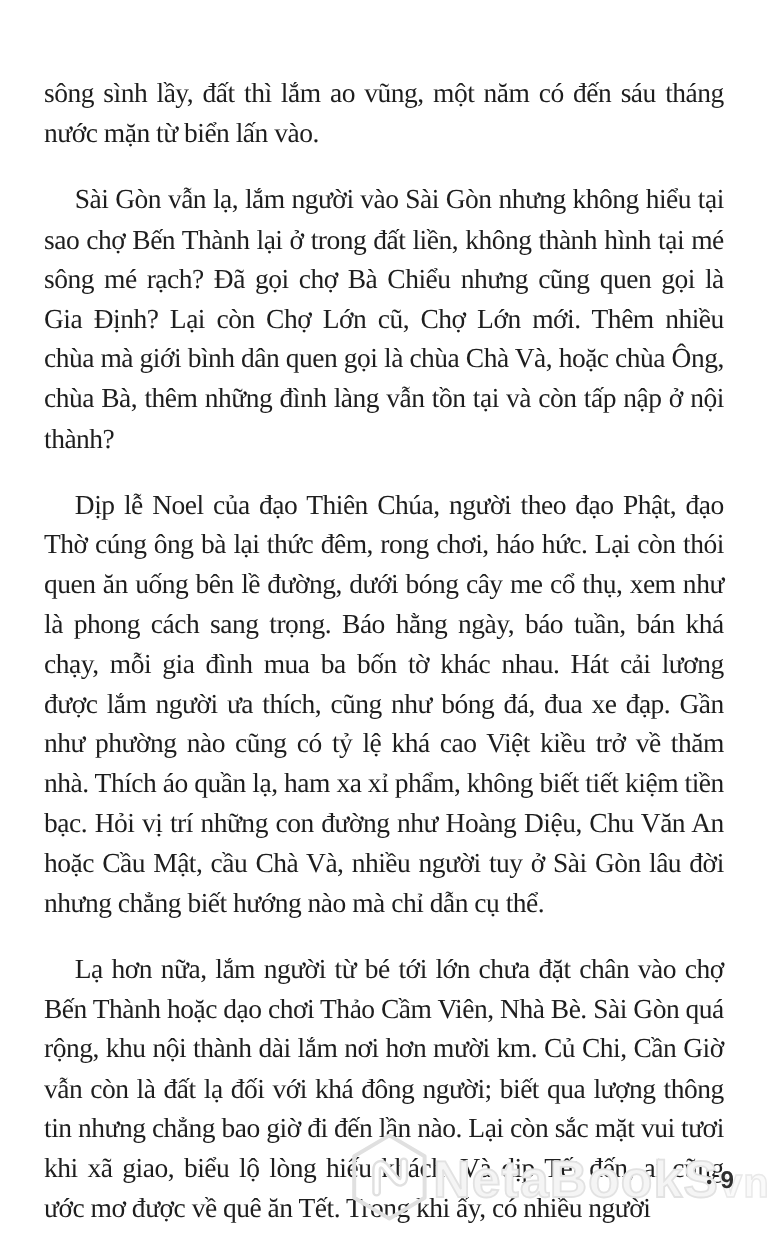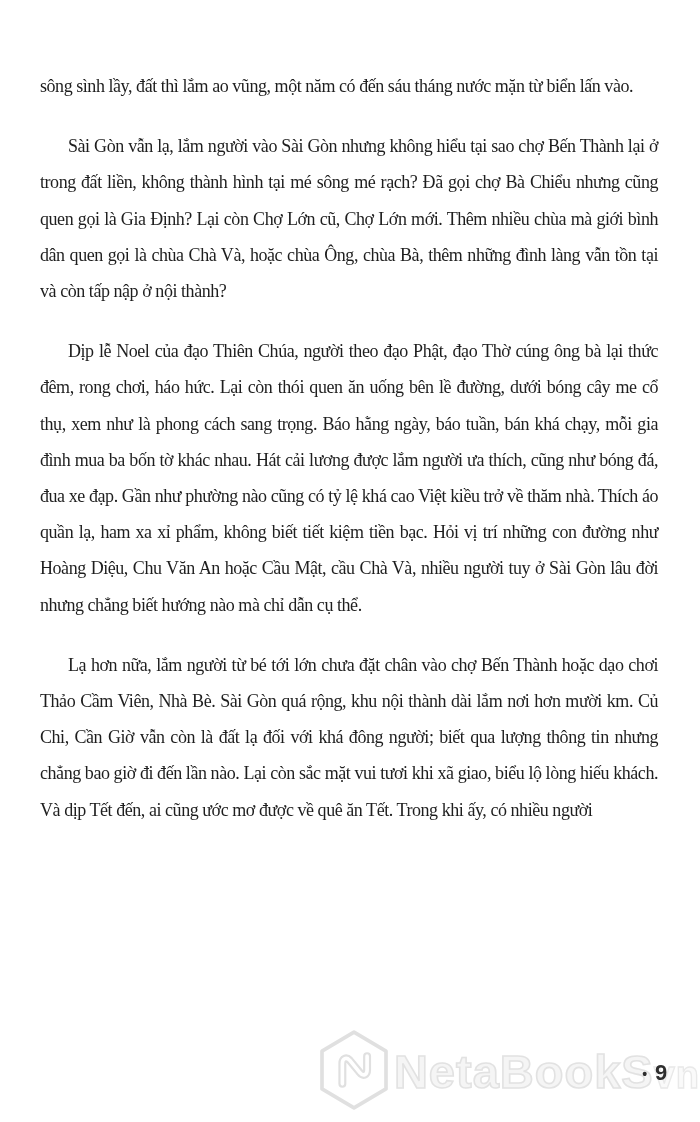--- a/index.html
+++ b/index.html
@@ -16,21 +16,21 @@
     inset: 0;
     background: #ffffff;
   }
   .body-text {
     position: absolute;
     top: 68px;
     left: 40px;
     width: 618px;
     color: #1e1e1e;
     font-family: "Liberation Serif", serif;
-    font-size: 18px;
+    font-size: 25px;
     line-height: 36.2px;
     letter-spacing: -0.45px;
     text-align: justify;
   }
   .body-text p {
     margin: 0;
     padding: 0;
   }
   .body-text p + p {
     text-indent: 28px;

